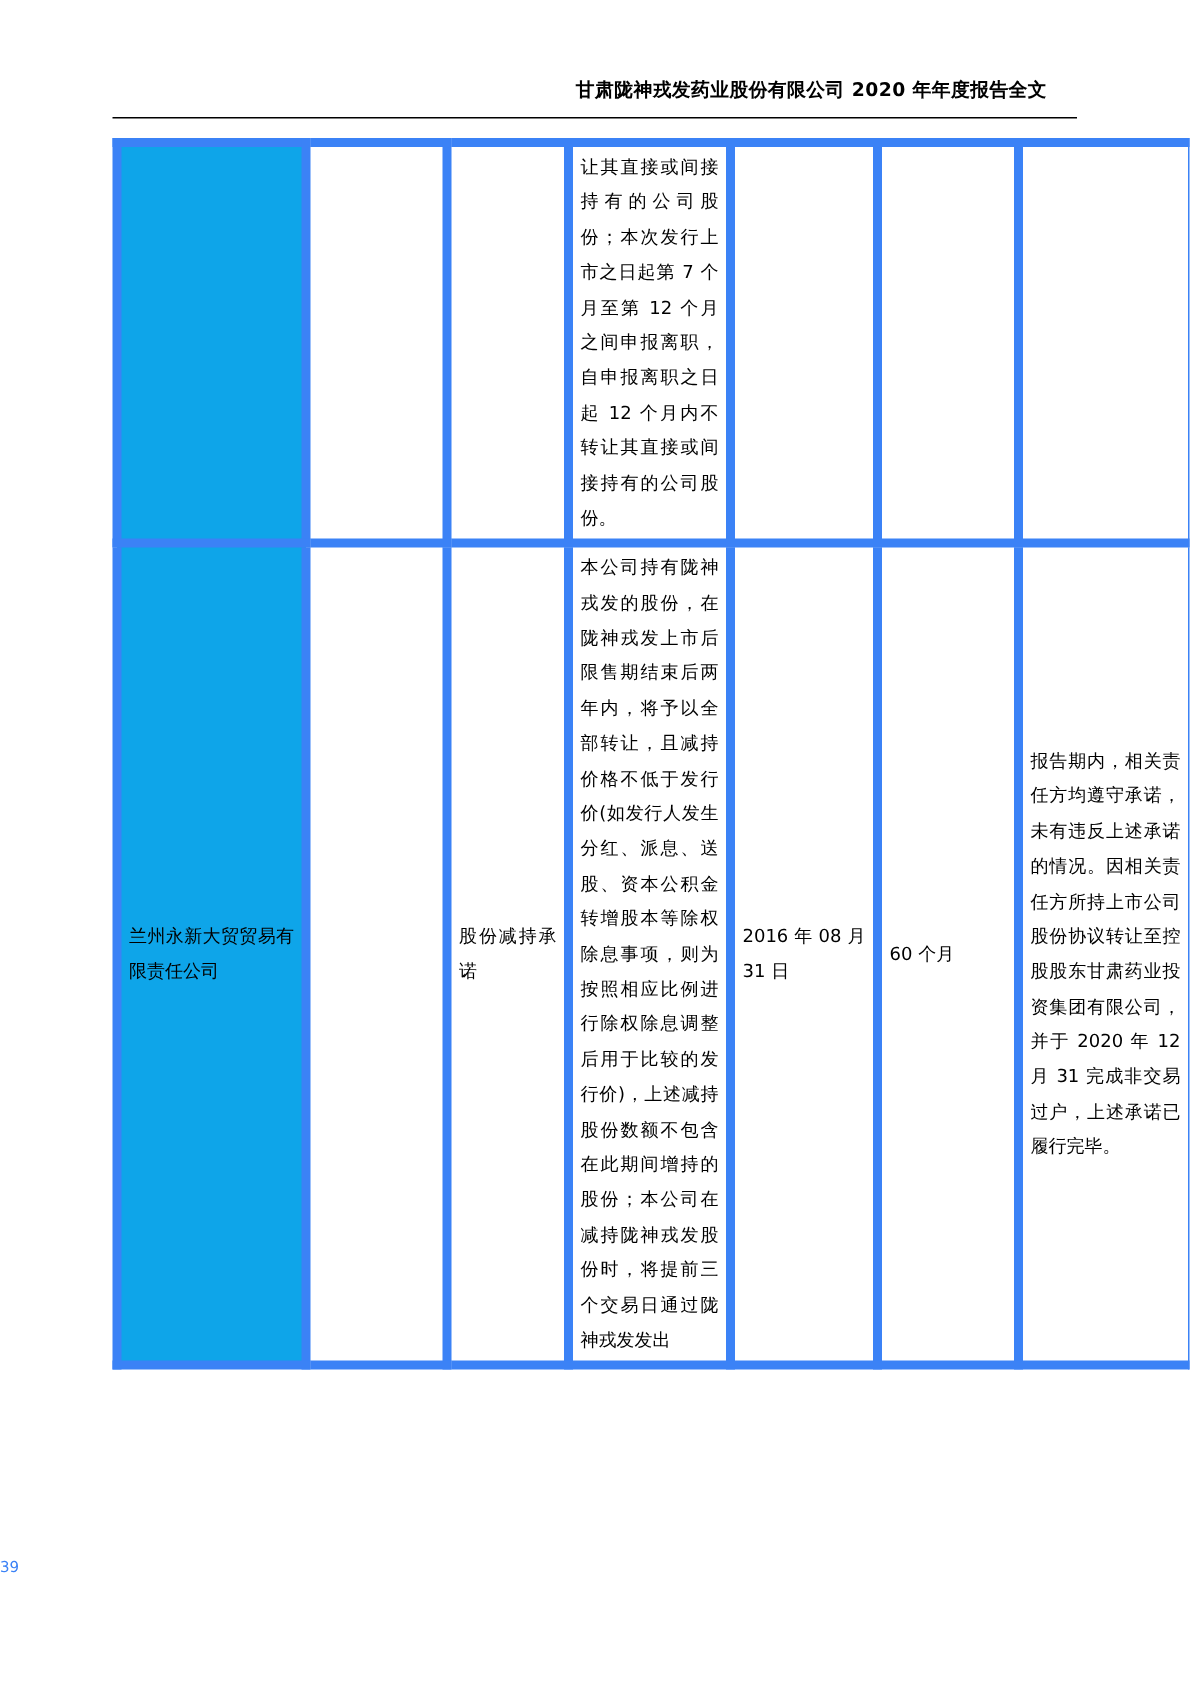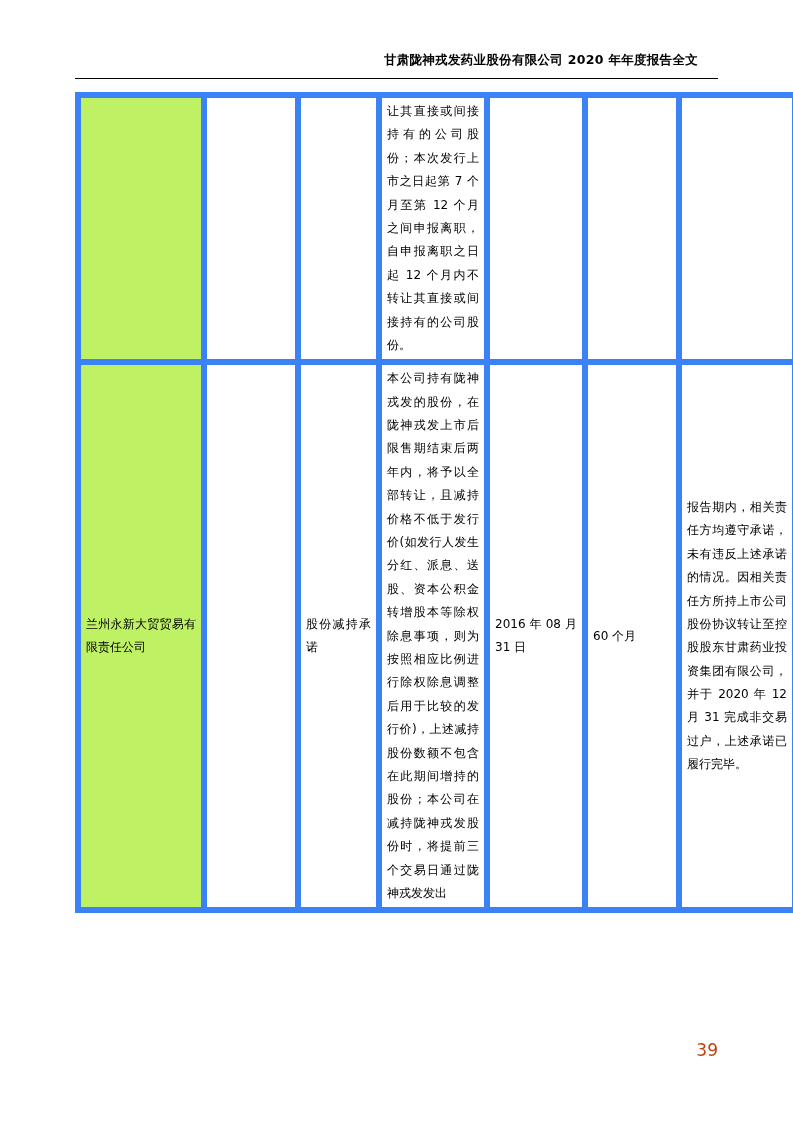--- a/index.html
+++ b/index.html
@@ -55,21 +55,21 @@
     vertical-align: middle;
     font-family: "DejaVu Sans", sans-serif;
     font-size: 12px;
     line-height: 1.95;
     padding: 2px 5px;
     text-align: justify;
     text-align-last: left;
     word-break: break-all;
   }
   td.shade {
-    background: #bef264;
+    background: #0ea5e9;
   }
   td.c1 { width: 110px; }
   td.c2 { width: 78px; }
   td.c3 { width: 65px; margin-left: 20px; }
   td.c4 { width: 92px; }
   td.c5 { width: 82px; }
   td.c6 { width: 78px; }
   td.c7 { width: 100px; margin-left: 24px; }
   .cell-center {
     text-align: center;
@@ -77,24 +77,23 @@
   }
   .cell-just {
     text-align: justify;
     text-align-last: justify;
   }
   .pagenum {
     position: absolute;
     top: 1040px;
     left: 0;
     width: 718px;
-    text-align: right;
     font-family: "DejaVu Sans", sans-serif;
-    font-size: 17px;
-    color: #c2410c;
+    font-size: 10px;
+    color: #3b82f6;
   }
 </style>
 </head>
 <body>
 
 <div class="page">
 
   <div class="header">甘肃陇神戎发药业股份有限公司 2020 年年度报告全文</div>
   <div class="header-rule"></div>
 

